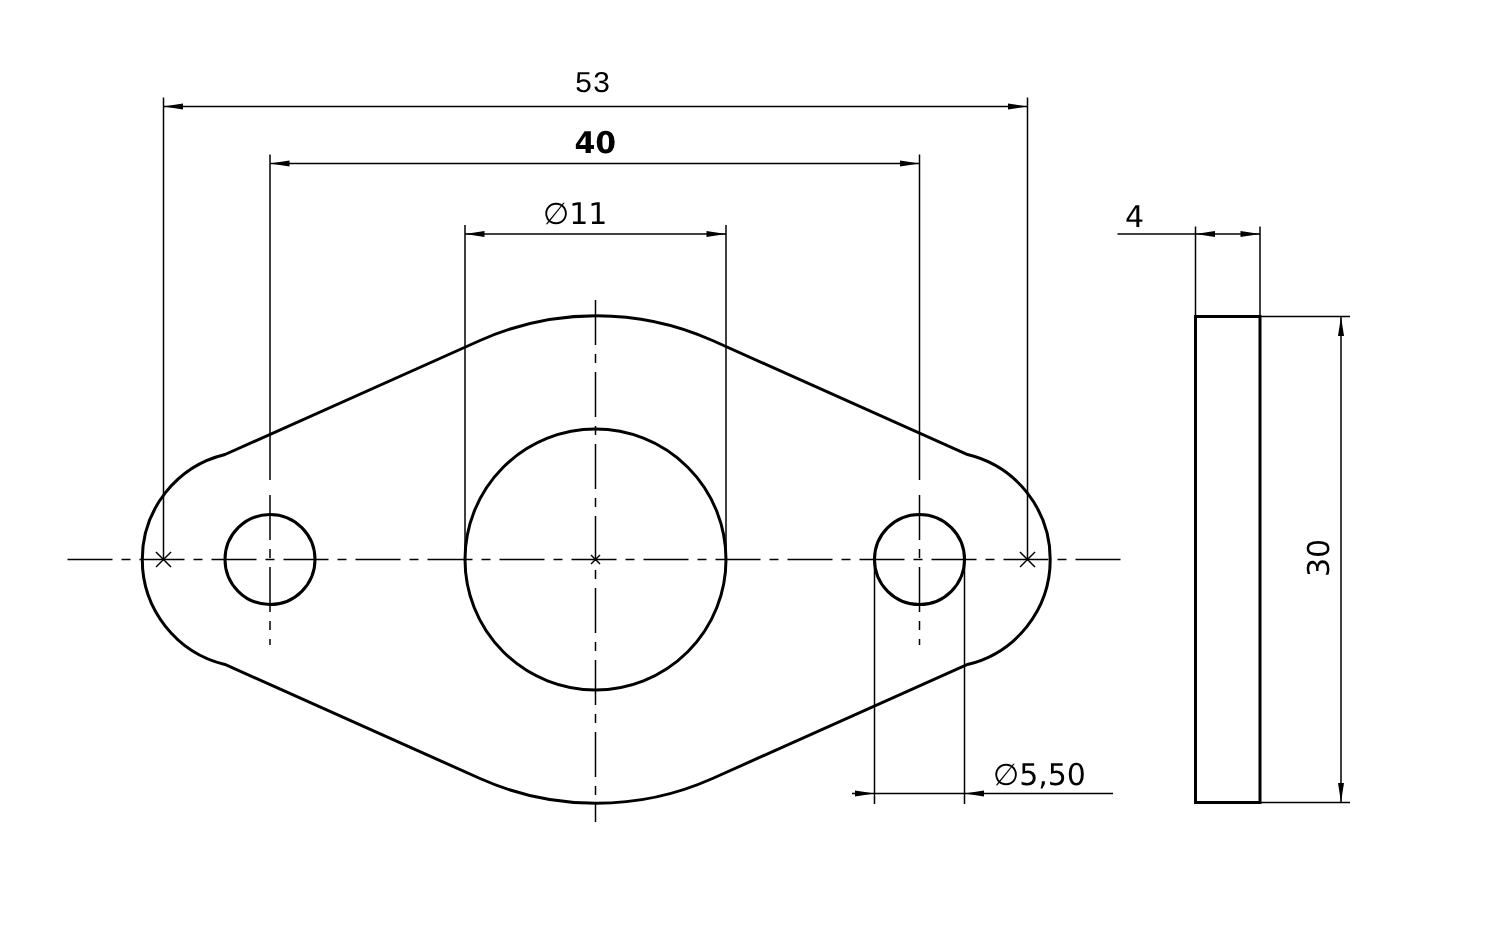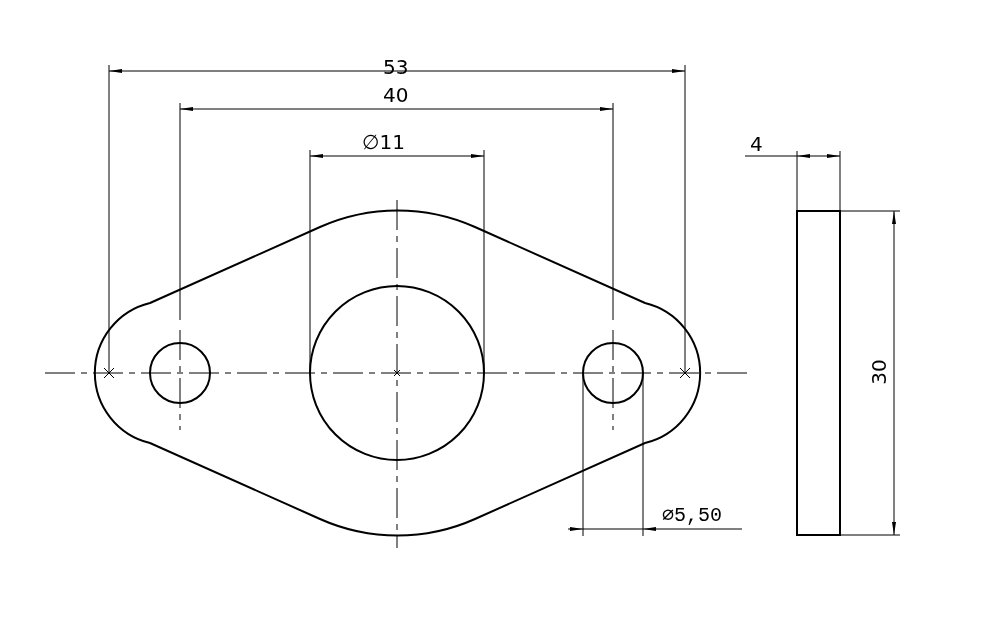--- a/index.html
+++ b/index.html
@@ -88,18 +88,18 @@
 
   <g>
     <line class="thin" x1="840" y1="211" x2="900" y2="211"></line>
     <line class="thin" x1="840" y1="535" x2="900" y2="535"></line>
     <line class="thin" x1="894" y1="211" x2="894" y2="535"></line>
     <polygon points="894,211 892,224 896,224" fill="#000"></polygon>
     <polygon points="894,535 892,522 896,522" fill="#000"></polygon>
   </g>
 </svg>
 
-<div class="dimtxt" style="left:383px; top:57px;">53</div>
-<div class="dimtxt" style="left:383px; top:85px;">40</div>
+<div class="dimtxt" style="left:383px; top:47px;font-family:Liberation Mono, monospace;">53</div>
+<div class="dimtxt" style="left:383px; top:85px;font-weight:bold;">40</div>
 <div class="dimtxt" style="left:362px; top:132px;">∅11</div>
-<div class="dimtxt" style="left:662px; top:506px;font-family:Liberation Mono, monospace;">∅5,50</div>
+<div class="dimtxt" style="left:662px; top:506px;">∅5,50</div>
 <div class="dimtxt" style="left:750px; top:134px;">4</div>
 <div class="dimtxt" style="left:866px; top:362px; transform:rotate(-90deg); transform-origin:center;">30</div>
 
 </body></html>

